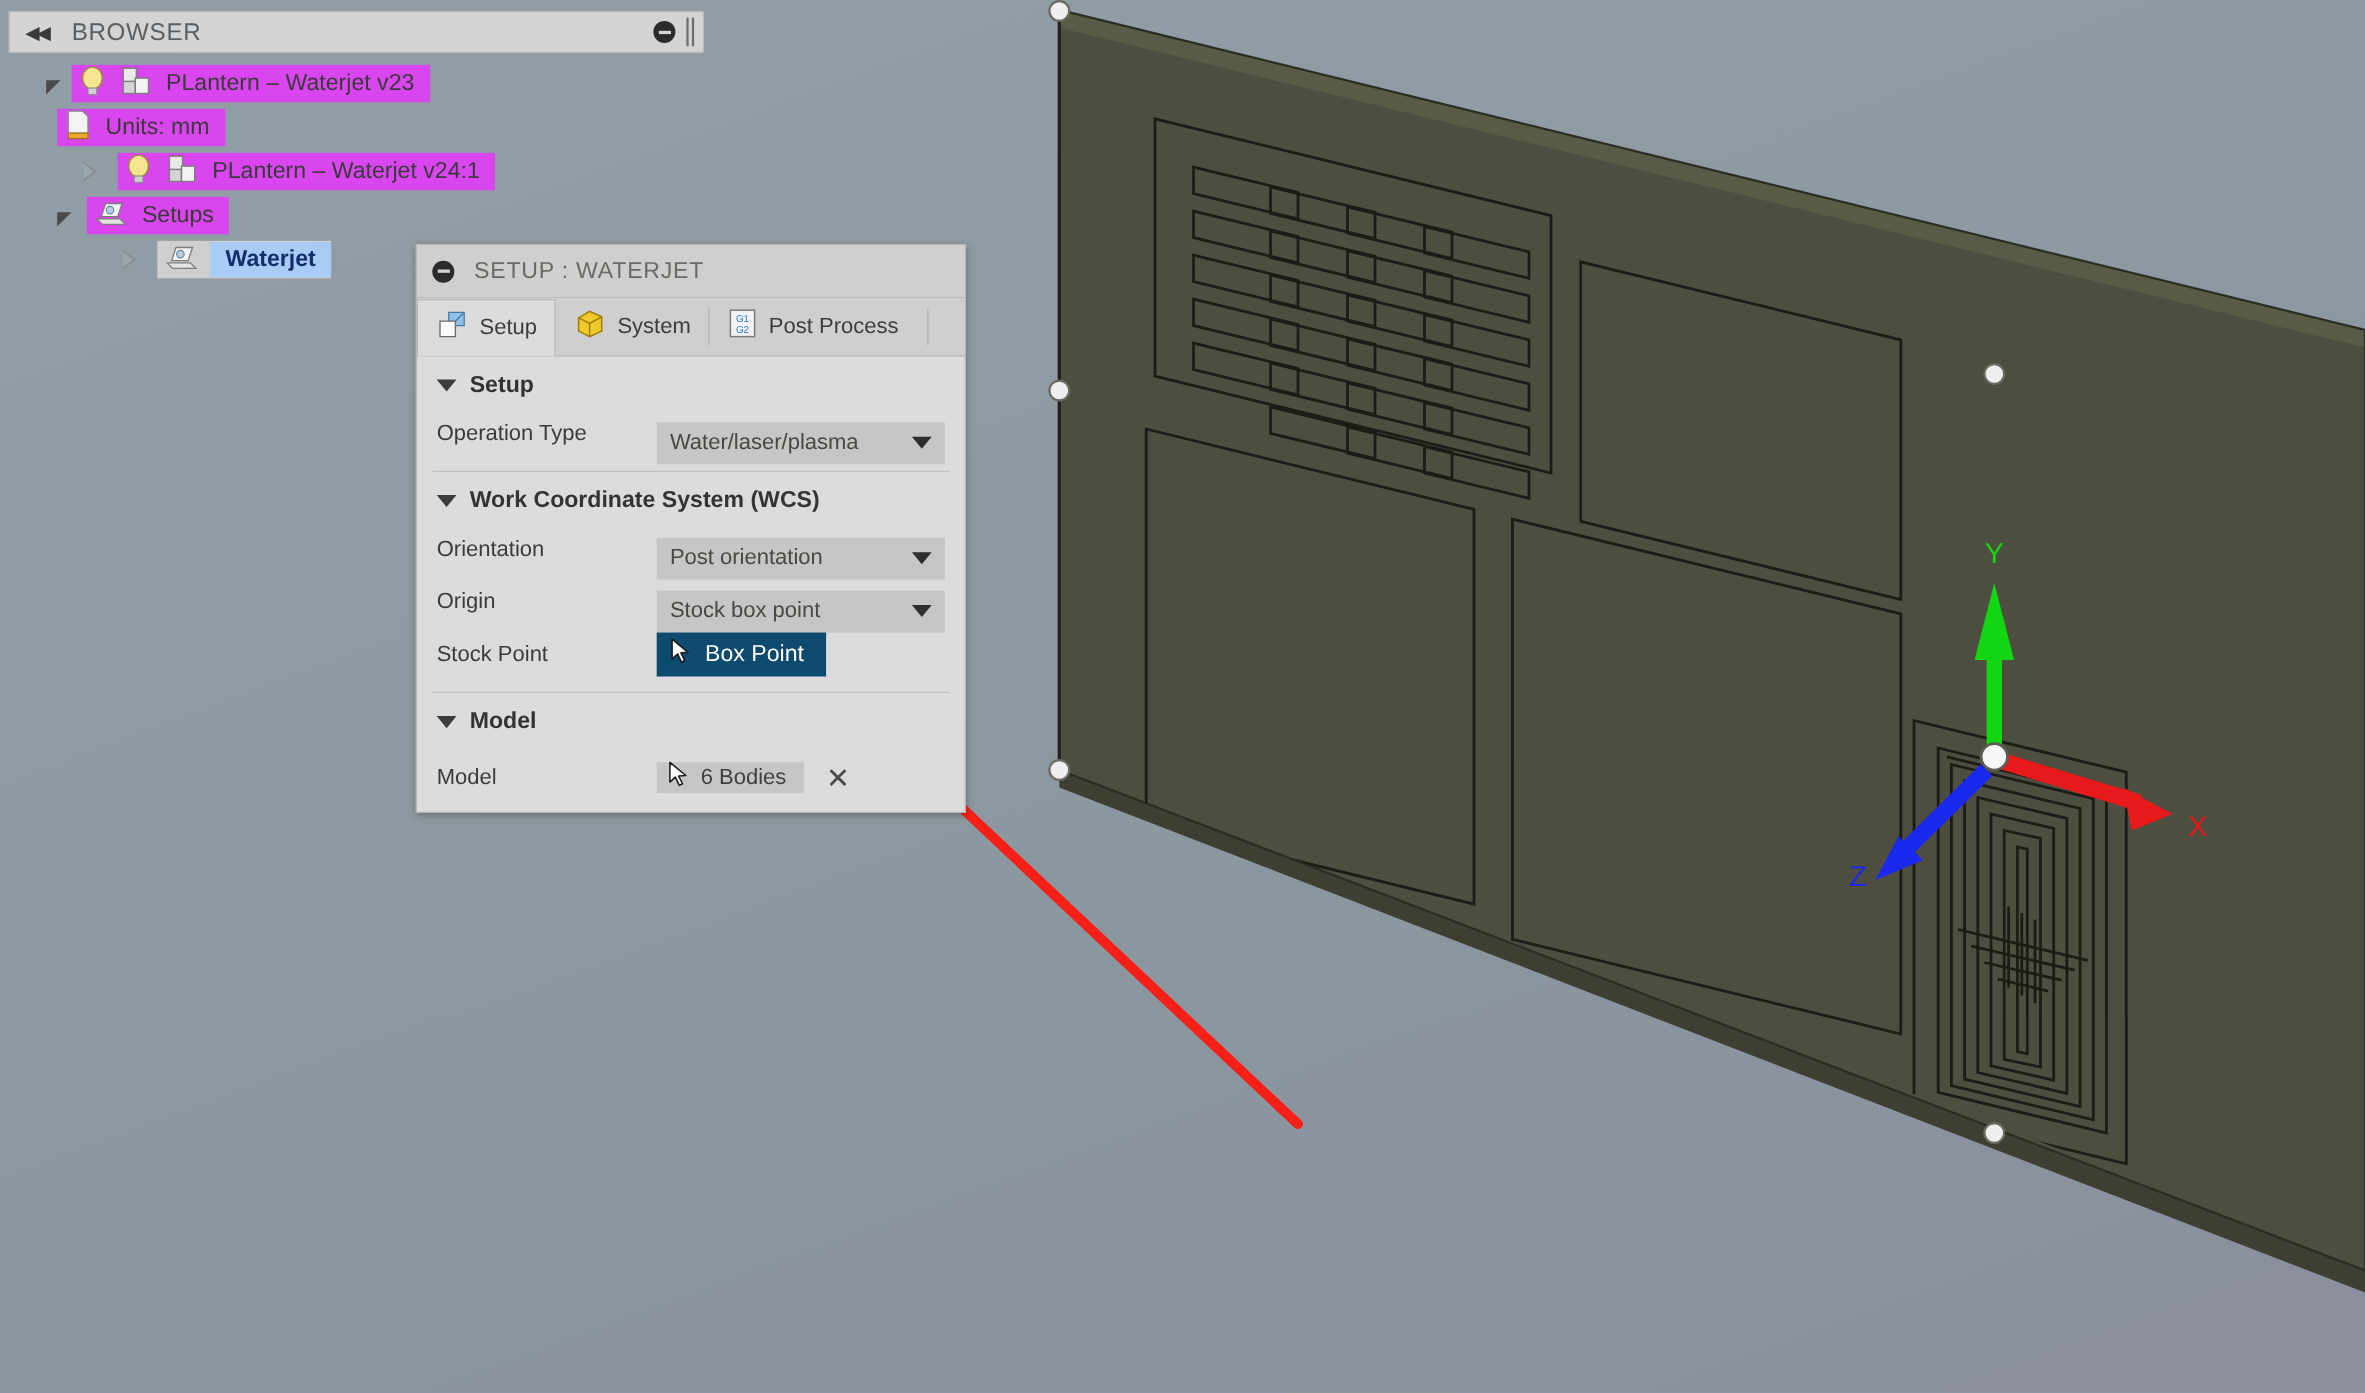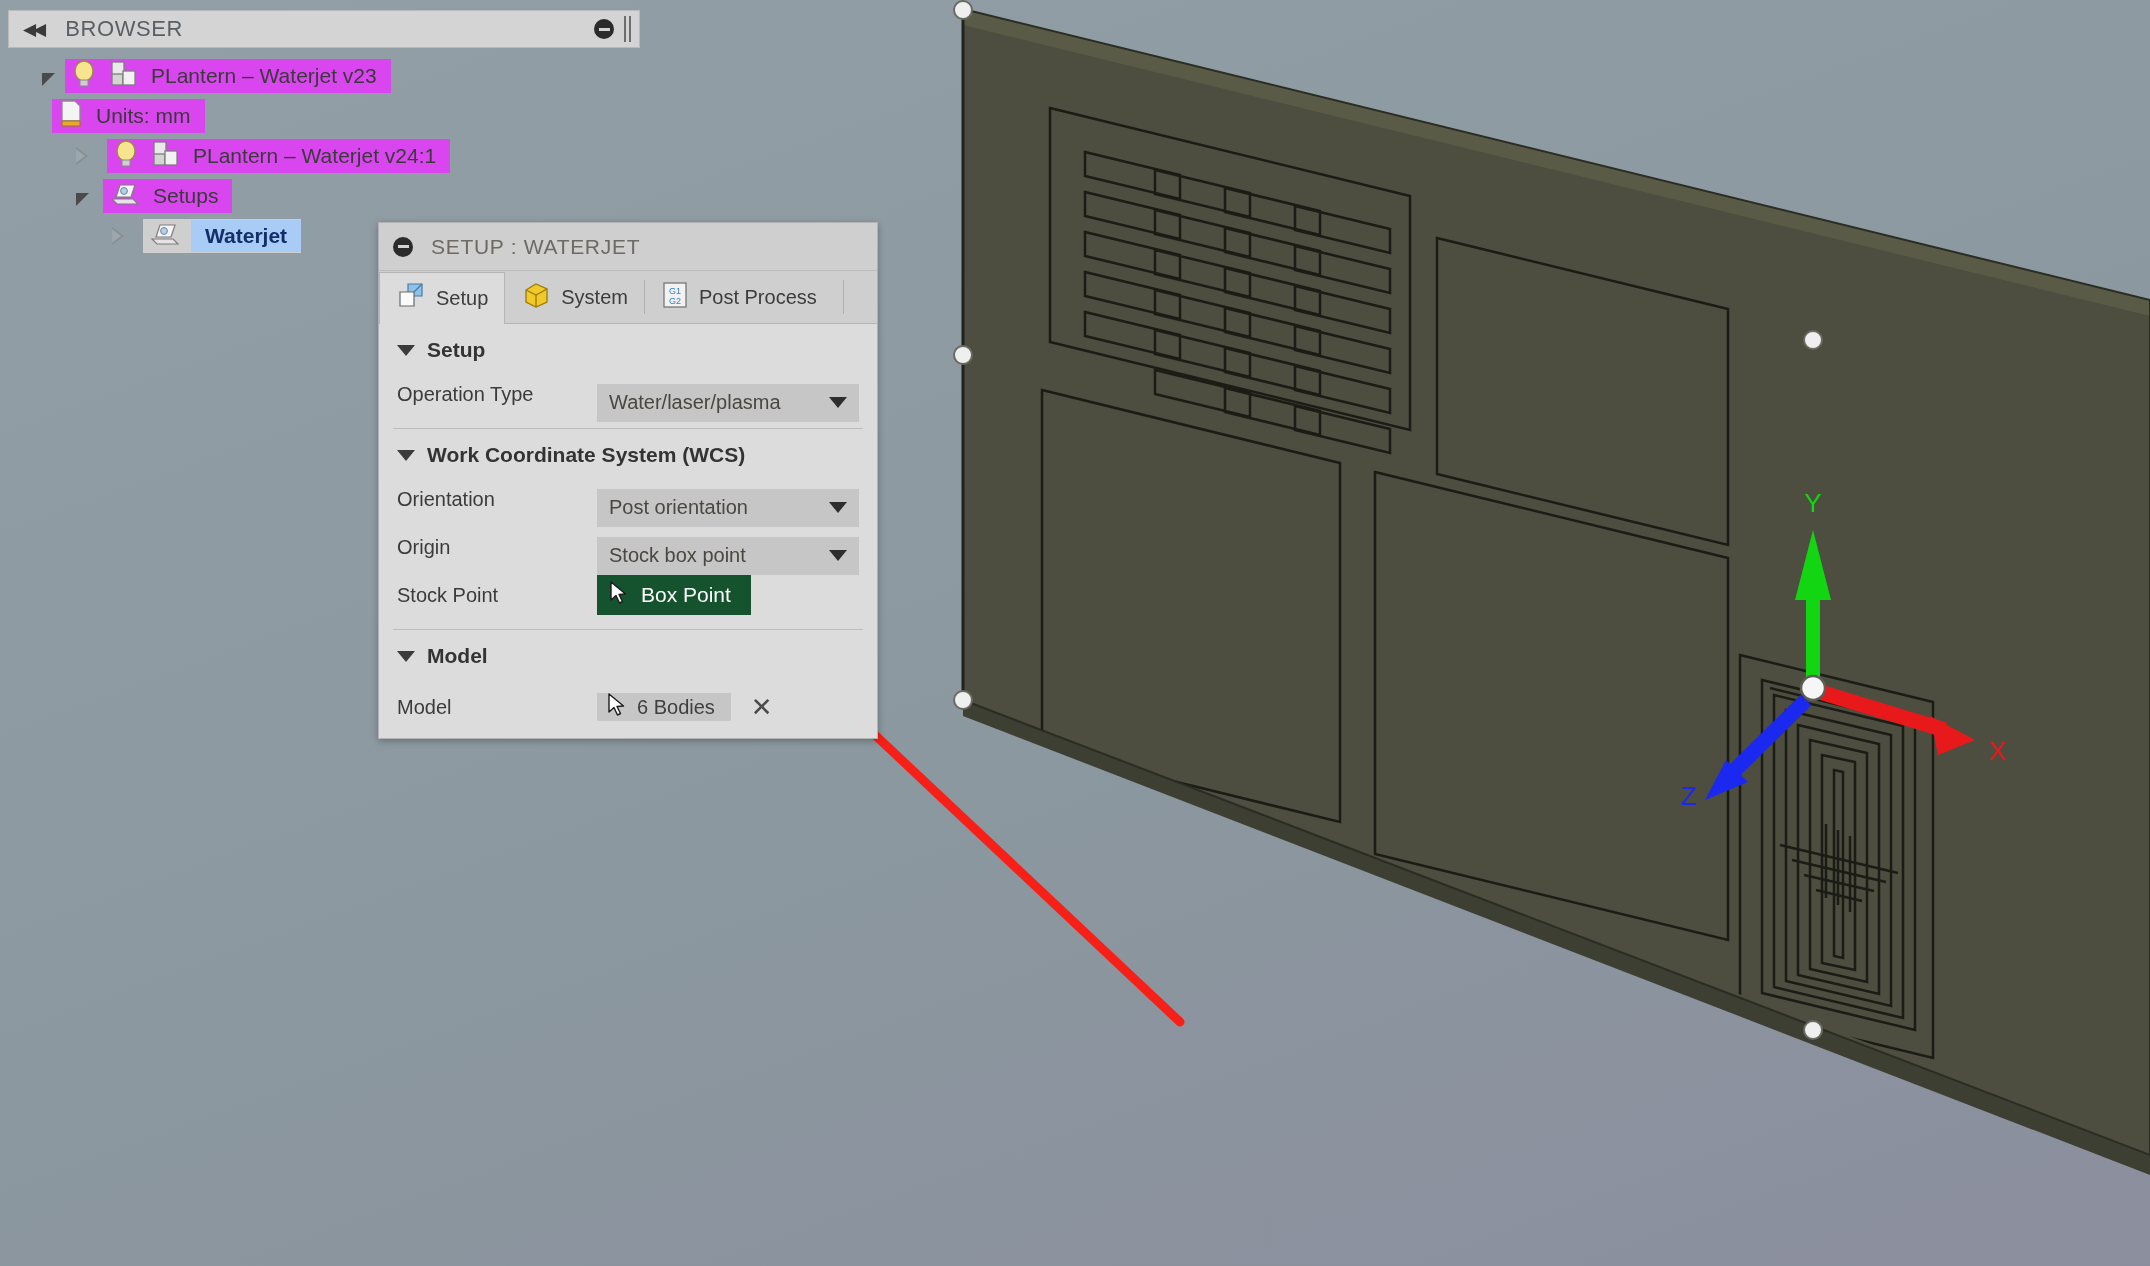--- a/index.html
+++ b/index.html
@@ -57,21 +57,21 @@
   .tab.active{background:#dcdcdc;border-left:1px solid #b5b5b5;border-right:1px solid #b5b5b5;border-top:1px solid #b5b5b5;margin-bottom:-1px;}
   .tab-sep{width:1px;height:34px;background:#b0b0b0;align-self:center;}
   .sec-head{display:flex;align-items:center;gap:12px;padding:14px 0 8px 18px;font-weight:bold;font-size:21px;color:#333;}
   .caret-down{width:0;height:0;border-left:9px solid transparent;border-right:9px solid transparent;border-top:11px solid #3b3b3b;}
   .divider{height:1px;background:#bdbdbd;margin:10px 14px 0 14px;}
   .frow{display:flex;align-items:center;height:48px;padding:0 18px;box-sizing:border-box;}
   .fname{width:200px;flex:0 0 200px;font-size:20px;color:#3b3b3b;}
   .combo{flex:1;background:#c6c6c6;height:38px;display:flex;align-items:center;padding:0 12px;box-sizing:border-box;color:#4a4740;font-size:20px;margin-top:17px;}
   .combo .cv{flex:1;white-space:nowrap;}
   .combo .ccar{width:0;height:0;border-left:9px solid transparent;border-right:9px solid transparent;border-top:11px solid #2e2e2e;margin-left:8px;}
-  .btn-blue{background:#14532d;color:#fff;height:40px;display:inline-flex;align-items:center;gap:12px;padding:0 20px 0 12px;box-sizing:border-box;font-size:21px;justify-content:center;}
+  .btn-blue{background:#0c4a6e;color:#fff;height:40px;display:inline-flex;align-items:center;gap:12px;padding:0 20px 0 12px;box-sizing:border-box;font-size:21px;justify-content:center;}
   .sel-field{background:#c6c6c6;height:28px;display:inline-flex;align-items:center;gap:10px;padding:0 16px 0 10px;box-sizing:border-box;color:#3f3f3f;font-size:20px;}
   .xbtn{margin-left:20px;font-size:26px;color:#4a4a4a;line-height:1;}
   .dlg-footer{margin-top:8px;border-top:1px solid #bfbfbf;background:#d6d6d6;height:68px;display:flex;align-items:center;justify-content:flex-end;gap:16px;padding-right:20px;box-sizing:border-box;}
   .fbtn{background:#ededed;border:1px solid #a9a9a9;min-width:120px;height:44px;font-size:21px;color:#3c3c3c;display:flex;align-items:center;justify-content:center;}
 
   
   #annotation{position:absolute;left:0;top:0;pointer-events:none;}
 </style>
 </head>
 <body>
@@ -254,21 +254,21 @@
           <svg width="30" height="28" viewBox="0 0 30 28">
               <rect x="3" y="2" width="12" height="14" fill="#e9e9e9" stroke="#7d7d7d" stroke-width="1.3"></rect>
               <rect x="3" y="14" width="11" height="11" fill="#d4d4d4" stroke="#7d7d7d" stroke-width="1.3"></rect>
               <rect x="14" y="11" width="12" height="14" fill="#f2f2f2" stroke="#7d7d7d" stroke-width="1.3"></rect>
             </svg>
         </span>
         <span class="label">PLantern – Waterjet v24:1</span>
       </span>
     </div>
 
-    <div class="tree-row" style="padding-left:76px">
+    <div class="tree-row" style="padding-left:52px">
       <span class="tri-open"></span>
       <span class="row-chip" style="margin-left:14px">
         <span class="icon">
           <svg width="32" height="26" viewBox="0 0 32 26">
               <polygon points="3,18 24,18 29,23 8,23" fill="#e4e4e4" stroke="#7d7d7d" stroke-width="1.2"></polygon>
               <path d="M7,16 L11,4 L26,4 L22,16 Z" fill="#f4f4f4" stroke="#7d7d7d" stroke-width="1.2"></path>
               <circle cx="15" cy="10" r="3.4" fill="#b6cfe3" stroke="#6b86a0" stroke-width="1"></circle>
             </svg>
         </span>
         <span class="label">Setups</span>

